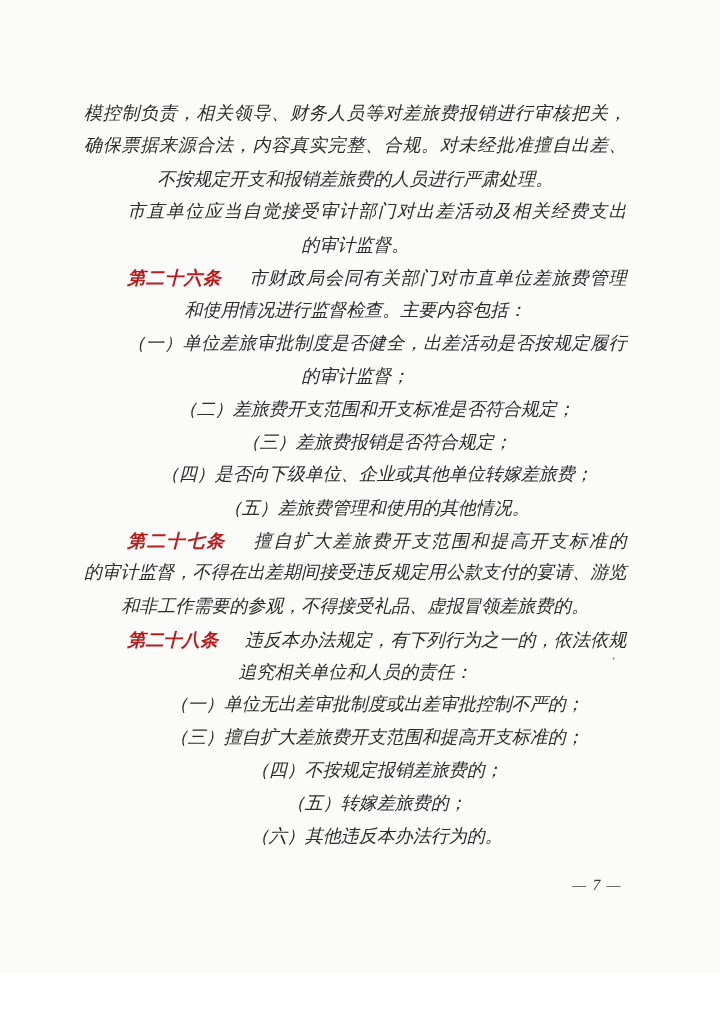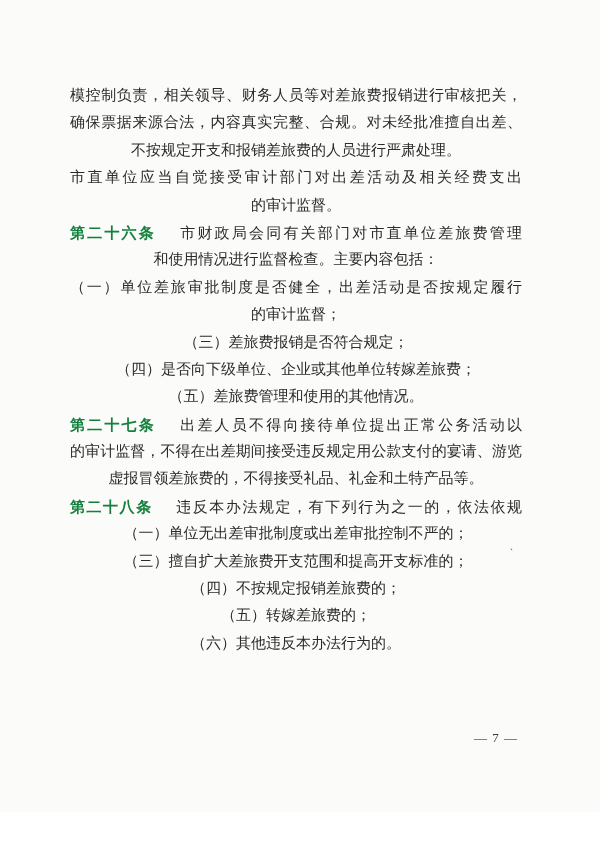--- a/index.html
+++ b/index.html
@@ -5,20 +5,21 @@
   html, body { margin: 0; padding: 0; background: #ffffff; }
 
   .page {
     position: relative;
     width: 600px;
     height: 812px;
     background: #fbfbfa;
     color: #2b2b2b;
     font-family: "Liberation Serif", serif;
     overflow: hidden;
+    font-style: italic;
   }
 
   .text-block {
     position: absolute;
     left: 70px;
     top: 82px;
     width: 452px;
   }
 
   .line {
@@ -31,27 +32,27 @@
 
   
   .line.fill {
     white-space: normal;
     text-align: justify;
     text-align-last: justify;
     text-justify: inter-character;
   }
 
   
-  .line.indent { }
+  .line.indent { margin-left: 36px; }
 
   
   .hdr {
     font-weight: bold;
     font-family: "Liberation Sans", sans-serif;
-    color: #15803d;
+    color: #b91c1c;
   }
 
   .gap { display: inline-block; width: 22px; }
 
   .pageno {
     position: absolute;
     top: 730px;
     left: 422px;
     width: 96px;
     text-align: right;
@@ -78,27 +79,29 @@
   <div class="text-block">
       <div class="line fill"><span>模控制负责，相关领导、财务人员等对差旅费报销进行审核把关，</span></div>
       <div class="line fill"><span>确保票据来源合法，内容真实完整、合规。对未经批准擅自出差、</span></div>
       <div class="line"><span>不按规定开支和报销差旅费的人员进行严肃处理。</span></div>
       <div class="line indent fill"><span>市直单位应当自觉接受审计部门对出差活动及相关经费支出</span></div>
       <div class="line"><span>的审计监督。</span></div>
       <div class="line indent fill"><span class="hdr">第二十六条</span><span class="gap"></span><span>市财政局会同有关部门对市直单位差旅费管理</span></div>
       <div class="line"><span>和使用情况进行监督检查。主要内容包括：</span></div>
       <div class="line indent fill"><span>（一）单位差旅审批制度是否健全，出差活动是否按规定履行</span></div>
       <div class="line"><span>的审计监督；</span></div>
+      <div class="line indent"><span>（二）差旅费开支范围和开支标准是否符合规定；</span></div>
       <div class="line indent"><span>（三）差旅费报销是否符合规定；</span></div>
       <div class="line indent"><span>（四）是否向下级单位、企业或其他单位转嫁差旅费；</span></div>
       <div class="line indent"><span>（五）差旅费管理和使用的其他情况。</span></div>
-      <div class="line indent fill"><span class="hdr">第二十七条</span><span class="gap"></span><span>出差人员不得向接待单位提出正常公务活动以</span></div>
+      <div class="line indent fill"><span class="hdr">第二十七条</span><span class="gap"></span><span>擅自扩大差旅费开支范围和提高开支标准的</span></div>
       <div class="line fill"><span>的审计监督，不得在出差期间接受违反规定用公款支付的宴请、游览</span></div>
-      <div class="line"><span>虚报冒领差旅费的，不得接受礼品、礼金和土特产品等。</span></div>
+      <div class="line"><span>和非工作需要的参观，不得接受礼品、虚报冒领差旅费的。</span></div>
       <div class="line indent fill"><span class="hdr">第二十八条</span><span class="gap"></span><span>违反本办法规定，有下列行为之一的，依法依规</span></div>
+      <div class="line"><span>追究相关单位和人员的责任：</span></div>
       <div class="line indent"><span>（一）单位无出差审批制度或出差审批控制不严的；</span></div>
       <div class="line indent"><span>（三）擅自扩大差旅费开支范围和提高开支标准的；</span></div>
       <div class="line indent"><span>（四）不按规定报销差旅费的；</span></div>
       <div class="line indent"><span>（五）转嫁差旅费的；</span></div>
       <div class="line indent"><span>（六）其他违反本办法行为的。</span></div>
     </div>
   <div class="artifact">、</div>
   <div class="pageno">— 7 —</div>
 </div>
 

